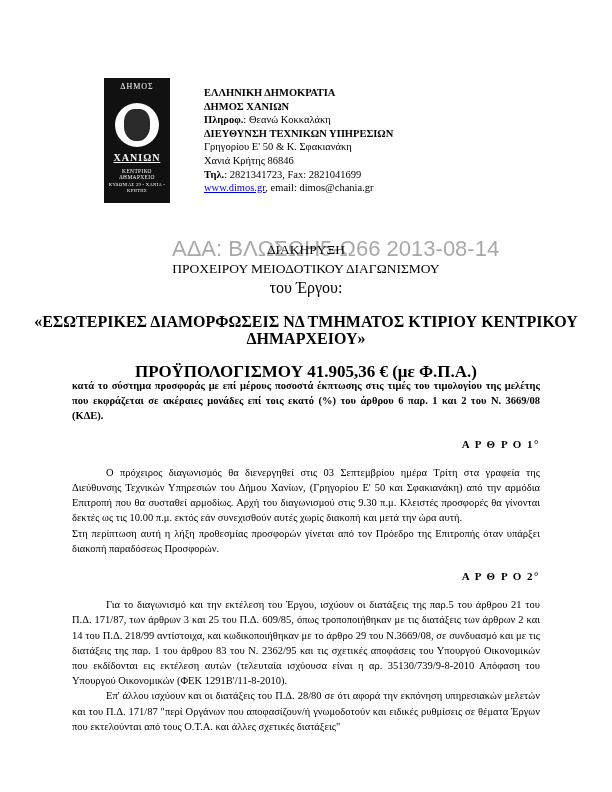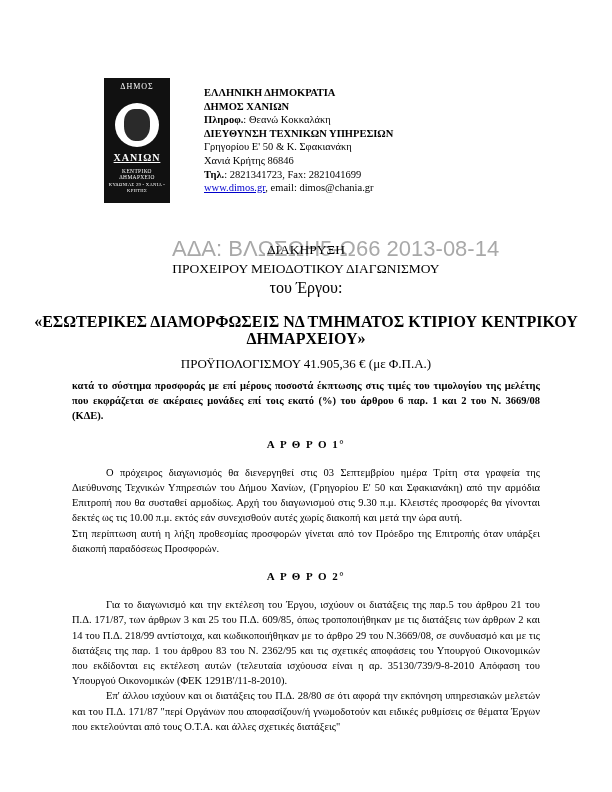--- a/index.html
+++ b/index.html
@@ -126,43 +126,43 @@
   .t1 { font-size: 13.5px; line-height: 19px; }
   .t2 { font-size: 13.5px; line-height: 19px; }
   .t3 { font-size: 16px; line-height: 19px; }
   .t4 {
     font-size: 16px;
     font-weight: bold;
     line-height: 17px;
     margin-top: 16px;
   }
   .t5 {
-    font-size: 13px;
-    font-weight: normal;
+    font-size: 17px;
+    font-weight: bold;
     line-height: 17px;
-    margin-top: 8px;
+    margin-top: 16px;
   }
 
   
   .body {
     position: absolute;
     left: 72px;
     top: 378px;
     width: 468px;
     font-size: 10.5px;
     line-height: 15.2px;
     text-align: justify;
   }
   .body p {
     margin: 0 0 0 0;
   }
   .p-spacer { height: 13px; }
   .bold { font-weight: bold; }
   .art {
-    text-align: center;
+    text-align: right;
     font-weight: bold;
     font-size: 11px;
     letter-spacing: 1.5px;
     margin: 0;
   }
   .indent { text-indent: 34px; }
 </style>
 </head>
 <body>
 

